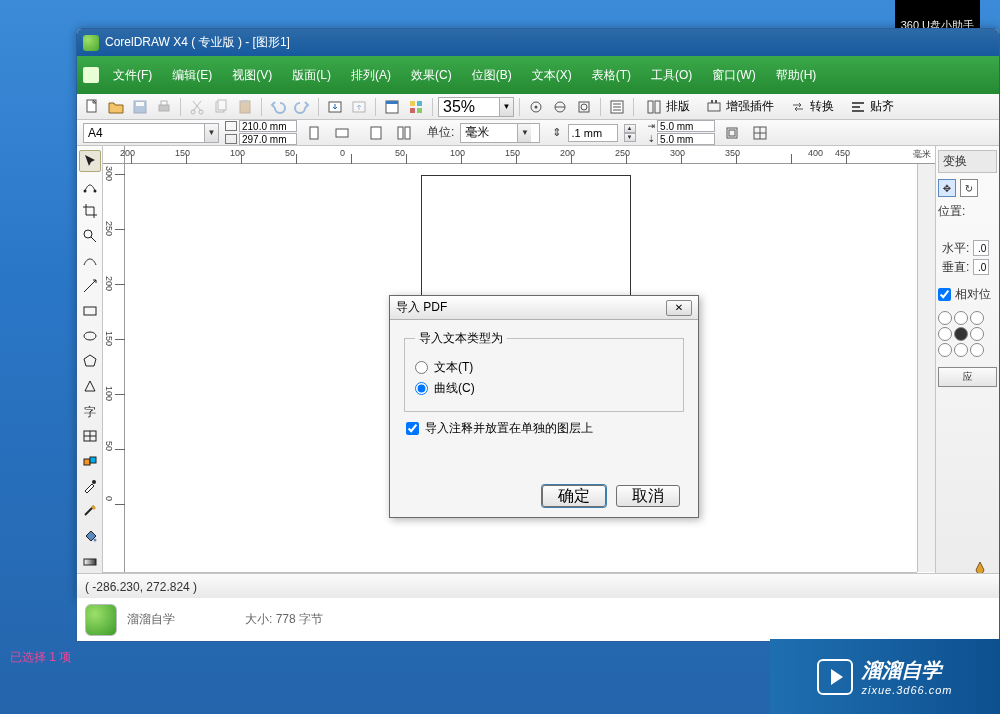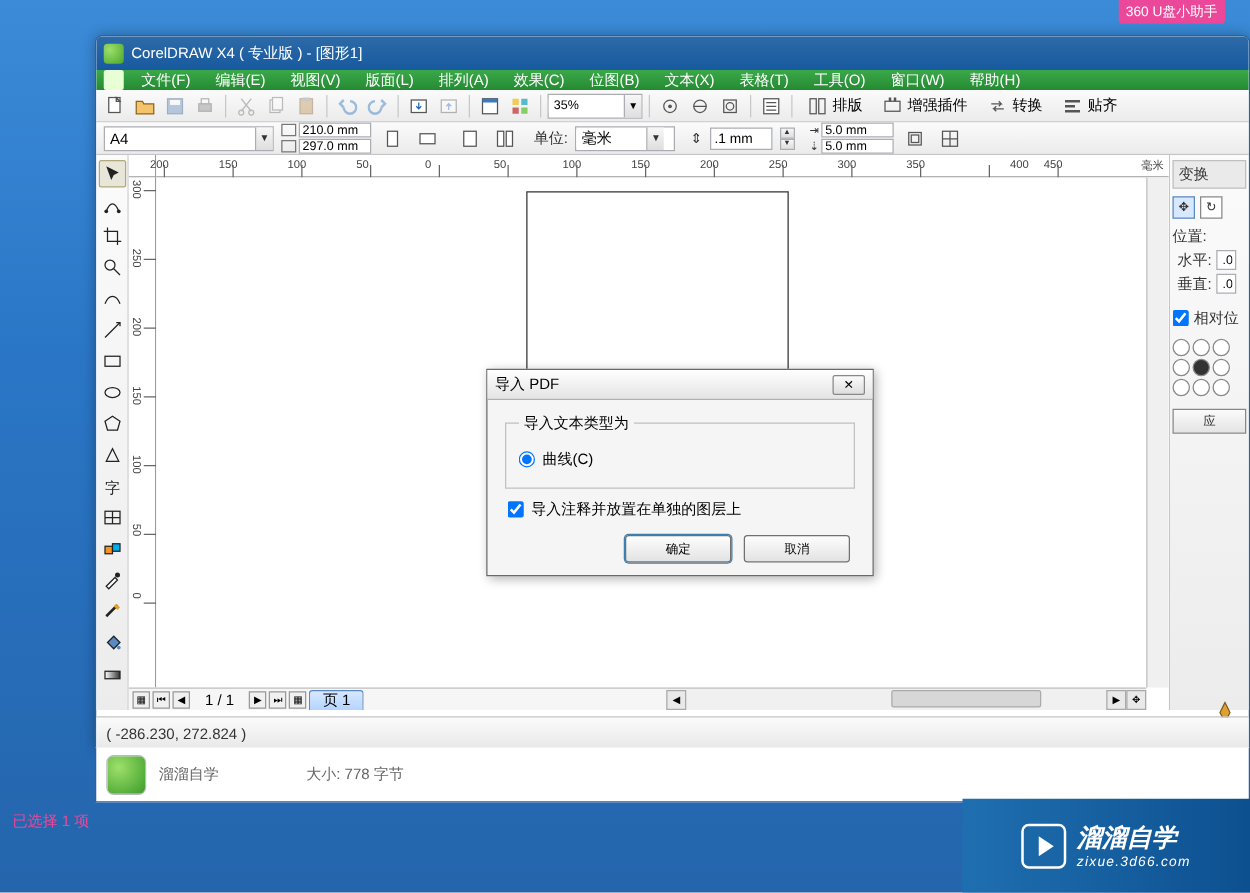--- a/index.html
+++ b/index.html
@@ -1,36 +1,36 @@
 <!DOCTYPE html>
 <html><head>
 <meta charset="utf-8">
 <style>
 * { margin: 0; padding: 0; box-sizing: border-box; font-family: "Microsoft YaHei", SimSun, Tahoma, sans-serif; font-size: 12px; }
 html, body { width: 1000px; height: 714px; overflow: hidden; }
 body { background: linear-gradient(to bottom, #3b8bd8 0%, #2a76c6 40%, #2465ac 100%); }
 
-.top-tag { position: absolute; right: 20px; top: 0; background: #ec4899; color: #fff; padding: 2px 6px; font-size: 11px; border-radius: 0 0 3px 3px; }
+.top-tag { position: absolute; right: 20px; top: 0; background: #000000; color: #fff; padding: 18px 6px; font-size: 11px; border-radius: 0 0 3px 3px; }
 
 .app-window { position: absolute; left: 76px; top: 28px; width: 924px; height: 572px; background: #ffffff; border: 1px solid #2c5f9b; border-top-left-radius: 6px; border-top-right-radius: 6px; overflow: hidden; box-shadow: 0 0 10px rgba(0,0,0,0.3); }
 .titlebar { height: 27px; background: linear-gradient(to bottom, #2e6aa8 0%, #165a9e 100%); color: #fff; display: flex; align-items: center; padding-left: 6px; }
 .titlebar .app-icon { width: 16px; height: 16px; background: radial-gradient(circle at 30% 30%, #9de06b, #4aa62a); border-radius: 3px; margin-right: 6px; }
 .titlebar .title-text { font-size: 12px; }
 
-.menubar { height: 16px; background: linear-gradient(to bottom, #3aa849, #258a32); display: flex; align-items: center; padding: 0 6px; gap: 8px; color: #fff; }
+.menubar { height: 38px; background: linear-gradient(to bottom, #3aa849, #258a32); display: flex; align-items: center; padding: 0 6px; gap: 8px; color: #fff; }
 .menubar .menu-icon { width: 16px; height: 16px; background: #e8ffd6; border-radius: 2px; }
 .menubar .menu-item { padding: 2px 6px; cursor: default; white-space: nowrap; }
 
 .toolbar { height: 26px; background: linear-gradient(to bottom, #fbfbfb, #ebebeb); border-bottom: 1px solid #c5c5c5; display: flex; align-items: center; padding: 0 4px; gap: 2px; }
 .toolbar .sep { width: 1px; height: 18px; background: #c8c8c8; margin: 0 3px; }
 .tbtn { width: 22px; height: 22px; display: flex; align-items: center; justify-content: center; border: 1px solid transparent; border-radius: 2px; }
 .tbtn.disabled { opacity: .4; }
 .tbtn svg { width: 16px; height: 16px; }
 .zoom-combo { display: inline-flex; align-items: center; border: 1px solid #abadb3; background: #fff; height: 20px; }
-.zoom-combo input { border: none; outline: none; width: 60px; padding: 0 4px; font-size: 10px; }
+.zoom-combo input { border: none; outline: none; width: 60px; padding: 0 4px; font-size: 16px; }
 .zoom-combo .arrow { width: 14px; height: 18px; background: linear-gradient(to bottom,#f7f7f7,#dedede); border-left:1px solid #abadb3; display:flex; align-items:center; justify-content:center; font-size:8px; }
 .text-btn { height: 22px; padding: 0 6px; display: flex; align-items: center; gap: 4px; border: 1px solid transparent; border-radius: 2px; }
 .text-btn .glyph { width: 16px; height: 16px; display:flex; align-items:center; justify-content:center; }
 
 .propbar { height: 26px; background: linear-gradient(to bottom, #fbfbfb, #ebebeb); border-bottom: 1px solid #c5c5c5; display: flex; align-items: center; padding: 0 6px; gap: 6px; color:#333; }
 .paper-combo { display:inline-flex; align-items:center; border:1px solid #abadb3; background:#fff; height:20px; }
 .paper-combo input { border:none; outline:none; width:120px; padding:0 4px; }
 .paper-combo .arrow { width:14px; height:18px; background:linear-gradient(to bottom,#f7f7f7,#dedede); border-left:1px solid #abadb3; display:flex; align-items:center; justify-content:center; font-size:8px; }
 .dim-group { display:flex; flex-direction:column; gap:1px; }
 .dim-row { display:flex; align-items:center; gap:2px; }
@@ -61,21 +61,21 @@
 .page-nav { position:absolute; left:0; bottom:0; width:430px; height:18px; background:#f6f6f6; border-top:1px solid #c0c0c0; display:flex; align-items:center; gap:2px; padding:0 3px; }
 .page-nav .nav-btn { width:14px; height:14px; border:1px solid #999; background:#f0f0f0; font-size:8px; display:flex; align-items:center; justify-content:center; }
 .page-tab { height:16px; padding:0 10px; background:linear-gradient(to bottom,#fff,#e8e8e8); border:1px solid #999; border-bottom:none; border-radius:3px 3px 0 0; display:flex; align-items:center; }
 .page-tab.sel { background:linear-gradient(to bottom,#d8e8ff,#b4d4ff); border-color:#5a8ac0; }
 
 .right-panel { width:64px; background:linear-gradient(to bottom,#fbfbfb,#ececec); border-left:1px solid #c5c5c5; padding:4px 2px; font-size:11px; color:#333; overflow:hidden; }
 .right-panel .tab-header { background:#eaeaea; border:1px solid #c0c0c0; padding:2px 4px; margin-bottom:6px; }
 .right-panel .sq-row { display:flex; gap:4px; margin:4px 0; }
 .right-panel .sq { width:18px; height:18px; border:1px solid #888; background:#fff; display:flex; align-items:center; justify-content:center; font-size:10px; }
 .right-panel .sq.sel { background:#d8e8ff; border-color:#5a8ac0; }
-.right-panel .lbl { margin:6px 0 2px 0; }
+.right-panel .lbl { margin:6px 0 20px 0; }
 .right-panel input.pv { width:16px; height:16px; border:1px solid #abadb3; font-size:10px; text-align:right; padding-right:2px; }
 .pair { display:flex; align-items:flex-start; gap:4px; margin:2px 4px; }
 .chkrow { display:flex; align-items:center; gap:4px; margin-top:10px; font-size:10px; }
 .dot-grid { display:grid; grid-template-columns:repeat(3,14px); grid-template-rows:repeat(3,14px); gap:2px; margin-top:8px; }
 .dot-grid .dot { width:14px; height:14px; border:1px solid #888; border-radius:50%; background:#fff; }
 .dot-grid .dot.sel { background:#333; }
 .app-btn { margin-top:10px; border:1px solid #888; background:linear-gradient(to bottom,#fbfbfb,#e4e4e4); padding:2px 4px; text-align:center; font-size:10px; }
 
 .indicator-bar { position:absolute; right:4px; bottom:4px; display:flex; flex-direction:column; align-items:center; gap:2px; }
 .swatch-row { display:flex; gap:2px; }
@@ -87,21 +87,21 @@
 
 .dialog { position:absolute; left:389px; top:295px; width:310px; background:#f5f5f5; border:1px solid #6a6a6a; box-shadow:2px 2px 8px rgba(0,0,0,0.3); }
 .dialog .dlg-title { height:24px; background:linear-gradient(to bottom,#fff,#e4e4e4); border-bottom:1px solid #b0b0b0; display:flex; align-items:center; justify-content:space-between; padding:0 6px; }
 .dialog .dlg-title .x { width:26px; height:16px; border:1px solid #888; border-radius:2px; background:linear-gradient(to bottom,#fbfbfb,#dedede); font-size:10px; display:flex; align-items:center; justify-content:center; }
 .dialog .dlg-body { padding:10px 14px; }
 .dialog fieldset { border:1px solid #c0c0c0; padding:8px 10px 10px 10px; }
 .dialog legend { padding:0 4px; font-size:12px; }
 .dialog .opt { display:flex; align-items:center; gap:6px; margin:4px 0; }
 .dialog .chk-row { display:flex; align-items:center; gap:6px; margin:8px 0 12px 2px; }
 .dialog .buttons { display:flex; justify-content:flex-end; gap:10px; padding-right:4px; }
-.dialog .buttons button { width:85px; height:22px; border:1px solid #707070; border-radius:3px; background:linear-gradient(to bottom,#fdfdfd,#e3e3e3); font-size:10px; }
+.dialog .buttons button { width:64px; height:22px; border:1px solid #707070; border-radius:3px; background:linear-gradient(to bottom,#fdfdfd,#e3e3e3); font-size:16px;margin-top:36px; }
 .dialog .buttons button.primary { box-shadow:0 0 0 1px #3c7fb1; }
 
 
 .explorer-strip { position:absolute; left:76px; top:598px; width:924px; height:44px; background:#fff; border-left:1px solid #2c5f9b; border-right:1px solid #2c5f9b; border-bottom:1px solid #2c5f9b; display:flex; align-items:center; padding:4px 8px; gap:10px; color:#444; font-size:12px; }
 .explorer-strip .file-icon { width:32px; height:32px; border-radius:6px; background:radial-gradient(circle at 30% 30%,#9de06b,#3c9c29); border:1px solid #bbb; position:relative; }
 .explorer-strip .meta { display:flex; flex-direction:column; font-size:11px; color:#666; }
 .selected-label { position:absolute; left:10px; bottom:48px; color:#ec4899; font-size:12px; }
 
 .brand-strip { position:absolute; right:0; bottom:0; width:230px; height:75px; background:linear-gradient(to right,#1f6fb0,#0d5090); color:#fff; display:flex; align-items:center; justify-content:center; gap:8px; }
 .brand-strip .play { width:36px; height:36px; border:2px solid #fff; border-radius:6px; display:flex; align-items:center; justify-content:center; }
@@ -599,20 +599,24 @@
 
 <div class="dialog">
   <div class="dlg-title">
     <span>导入 PDF</span>
     <div class="x">✕</div>
   </div>
   <div class="dlg-body">
     <fieldset>
       <legend>导入文本类型为</legend>
       <label class="opt">
+          <input type="radio" name="tt" style="">
+          <span>文本(T)</span>
+        </label>
+      <label class="opt">
           <input type="radio" name="tt" checked="" style="">
           <span>曲线(C)</span>
         </label>
     </fieldset>
     <label class="chk-row">
         <input type="checkbox" checked="" style="">
         <span>导入注释并放置在单独的图层上</span>
       </label>
     <div class="buttons">
       <button class="primary">确定</button>

